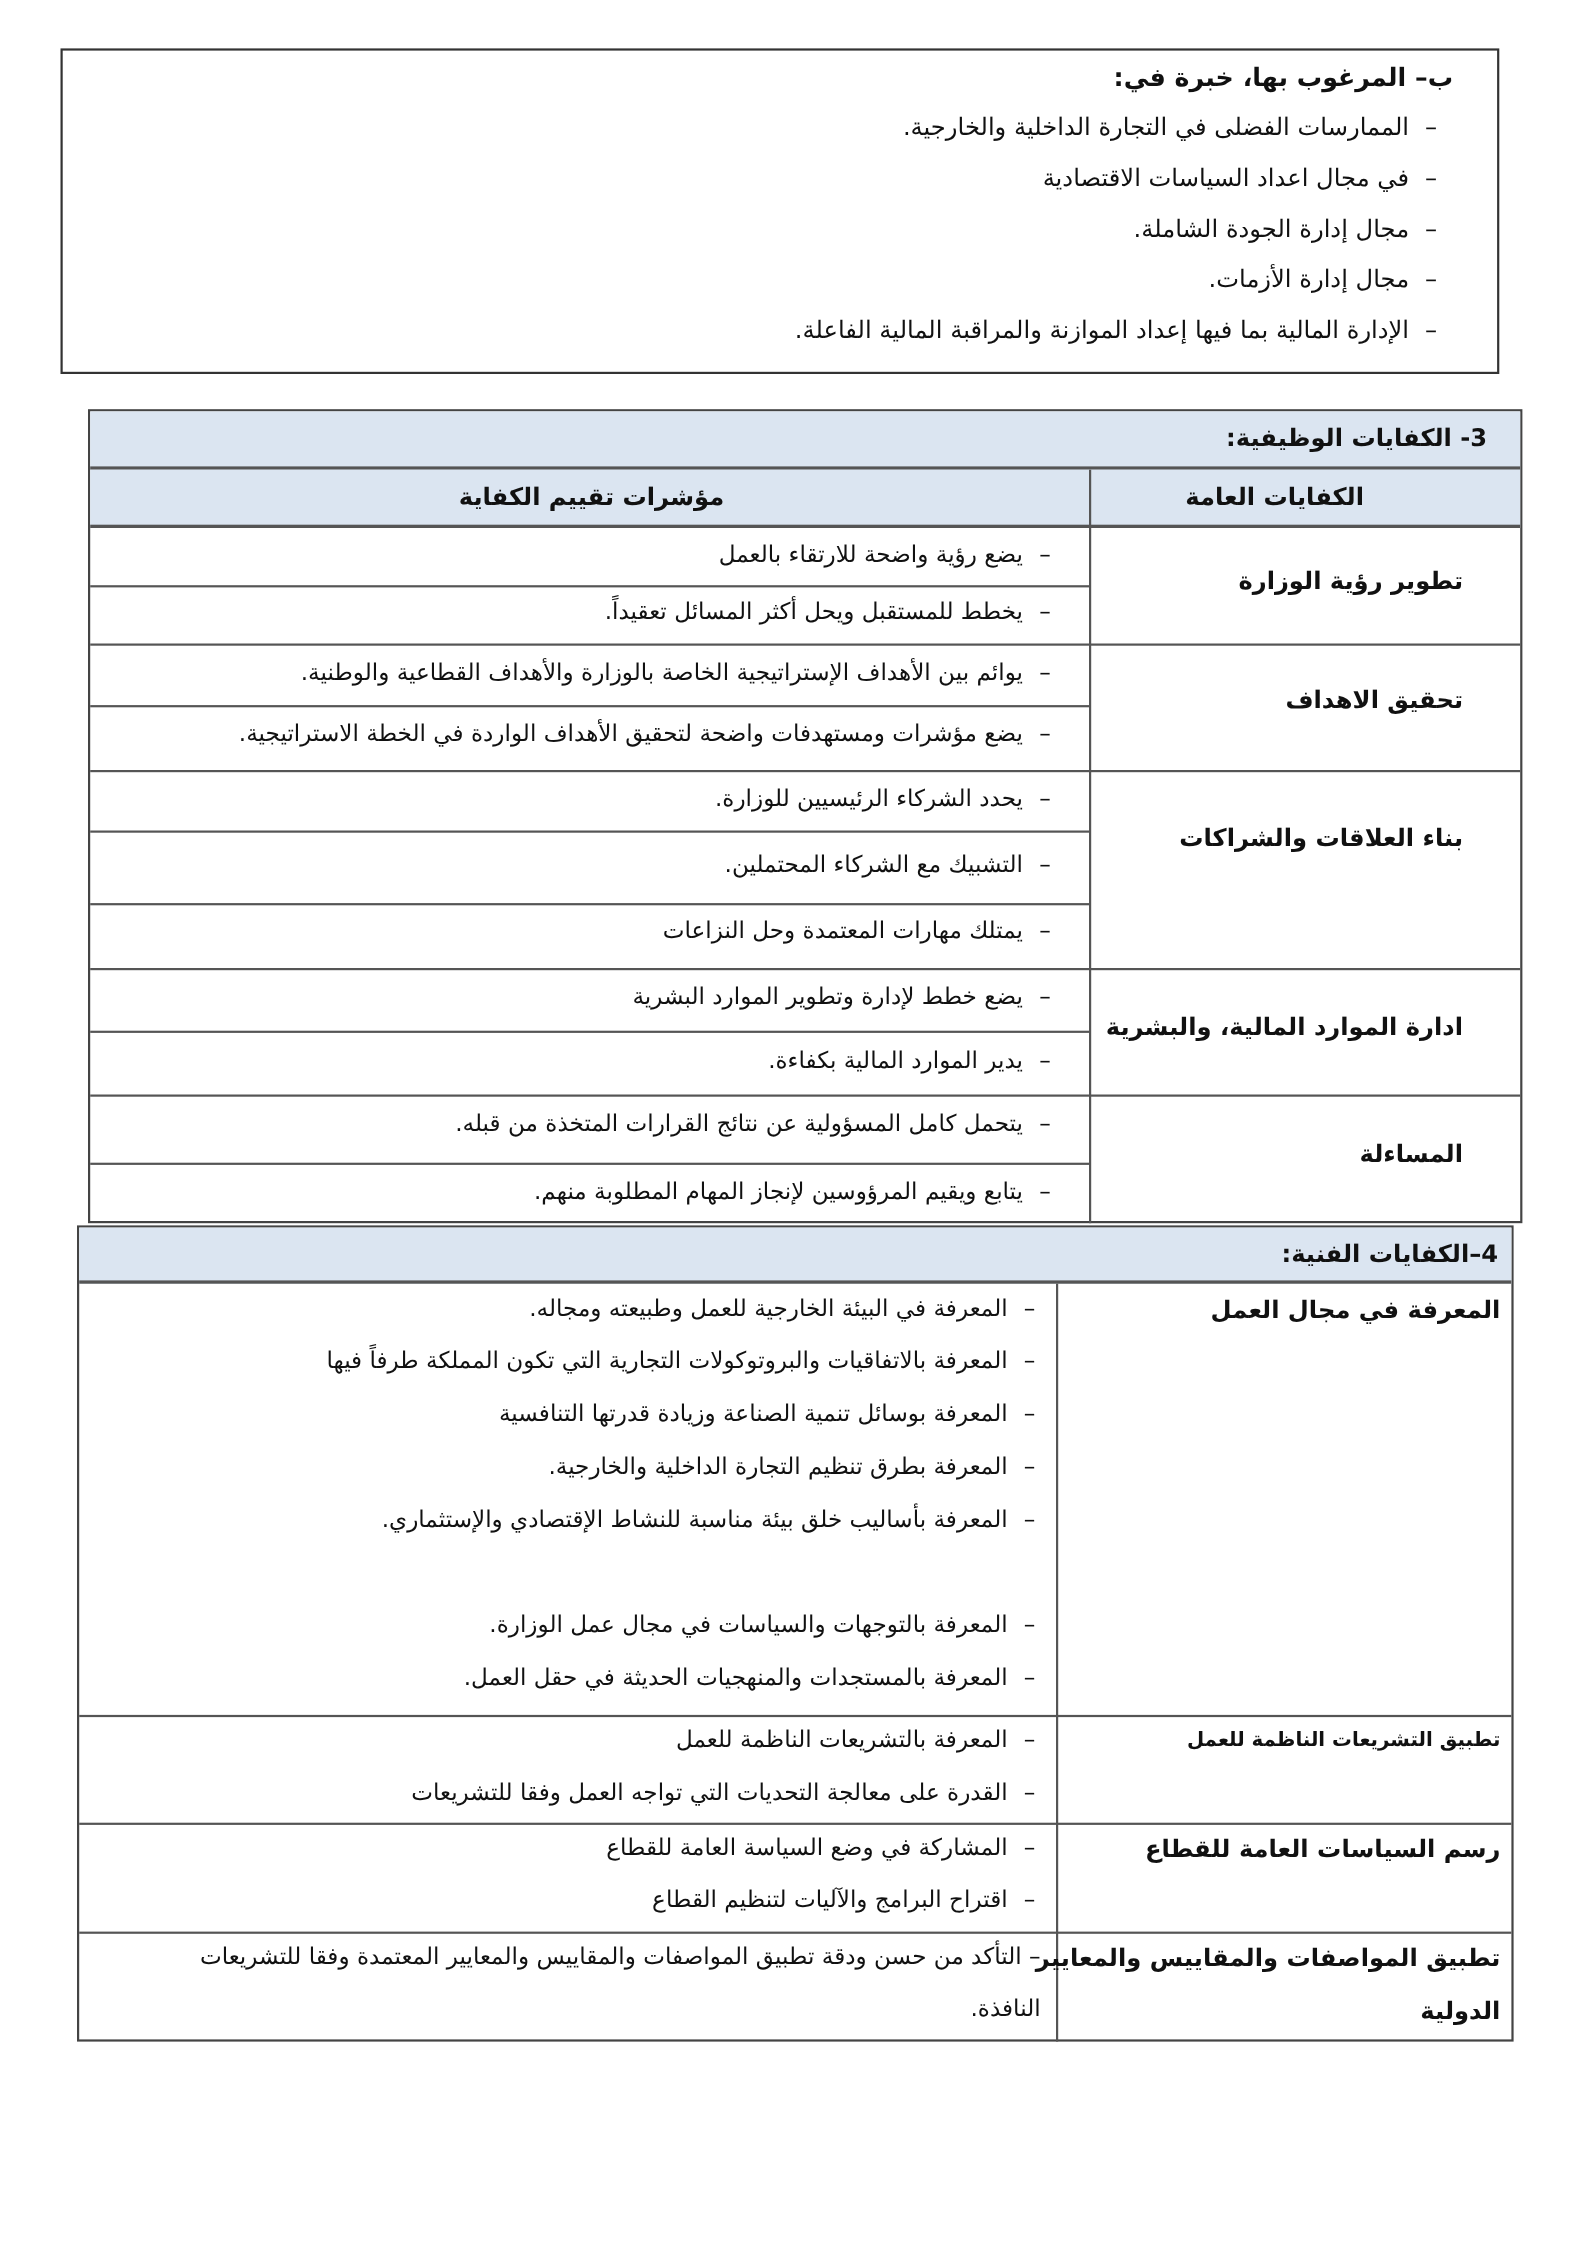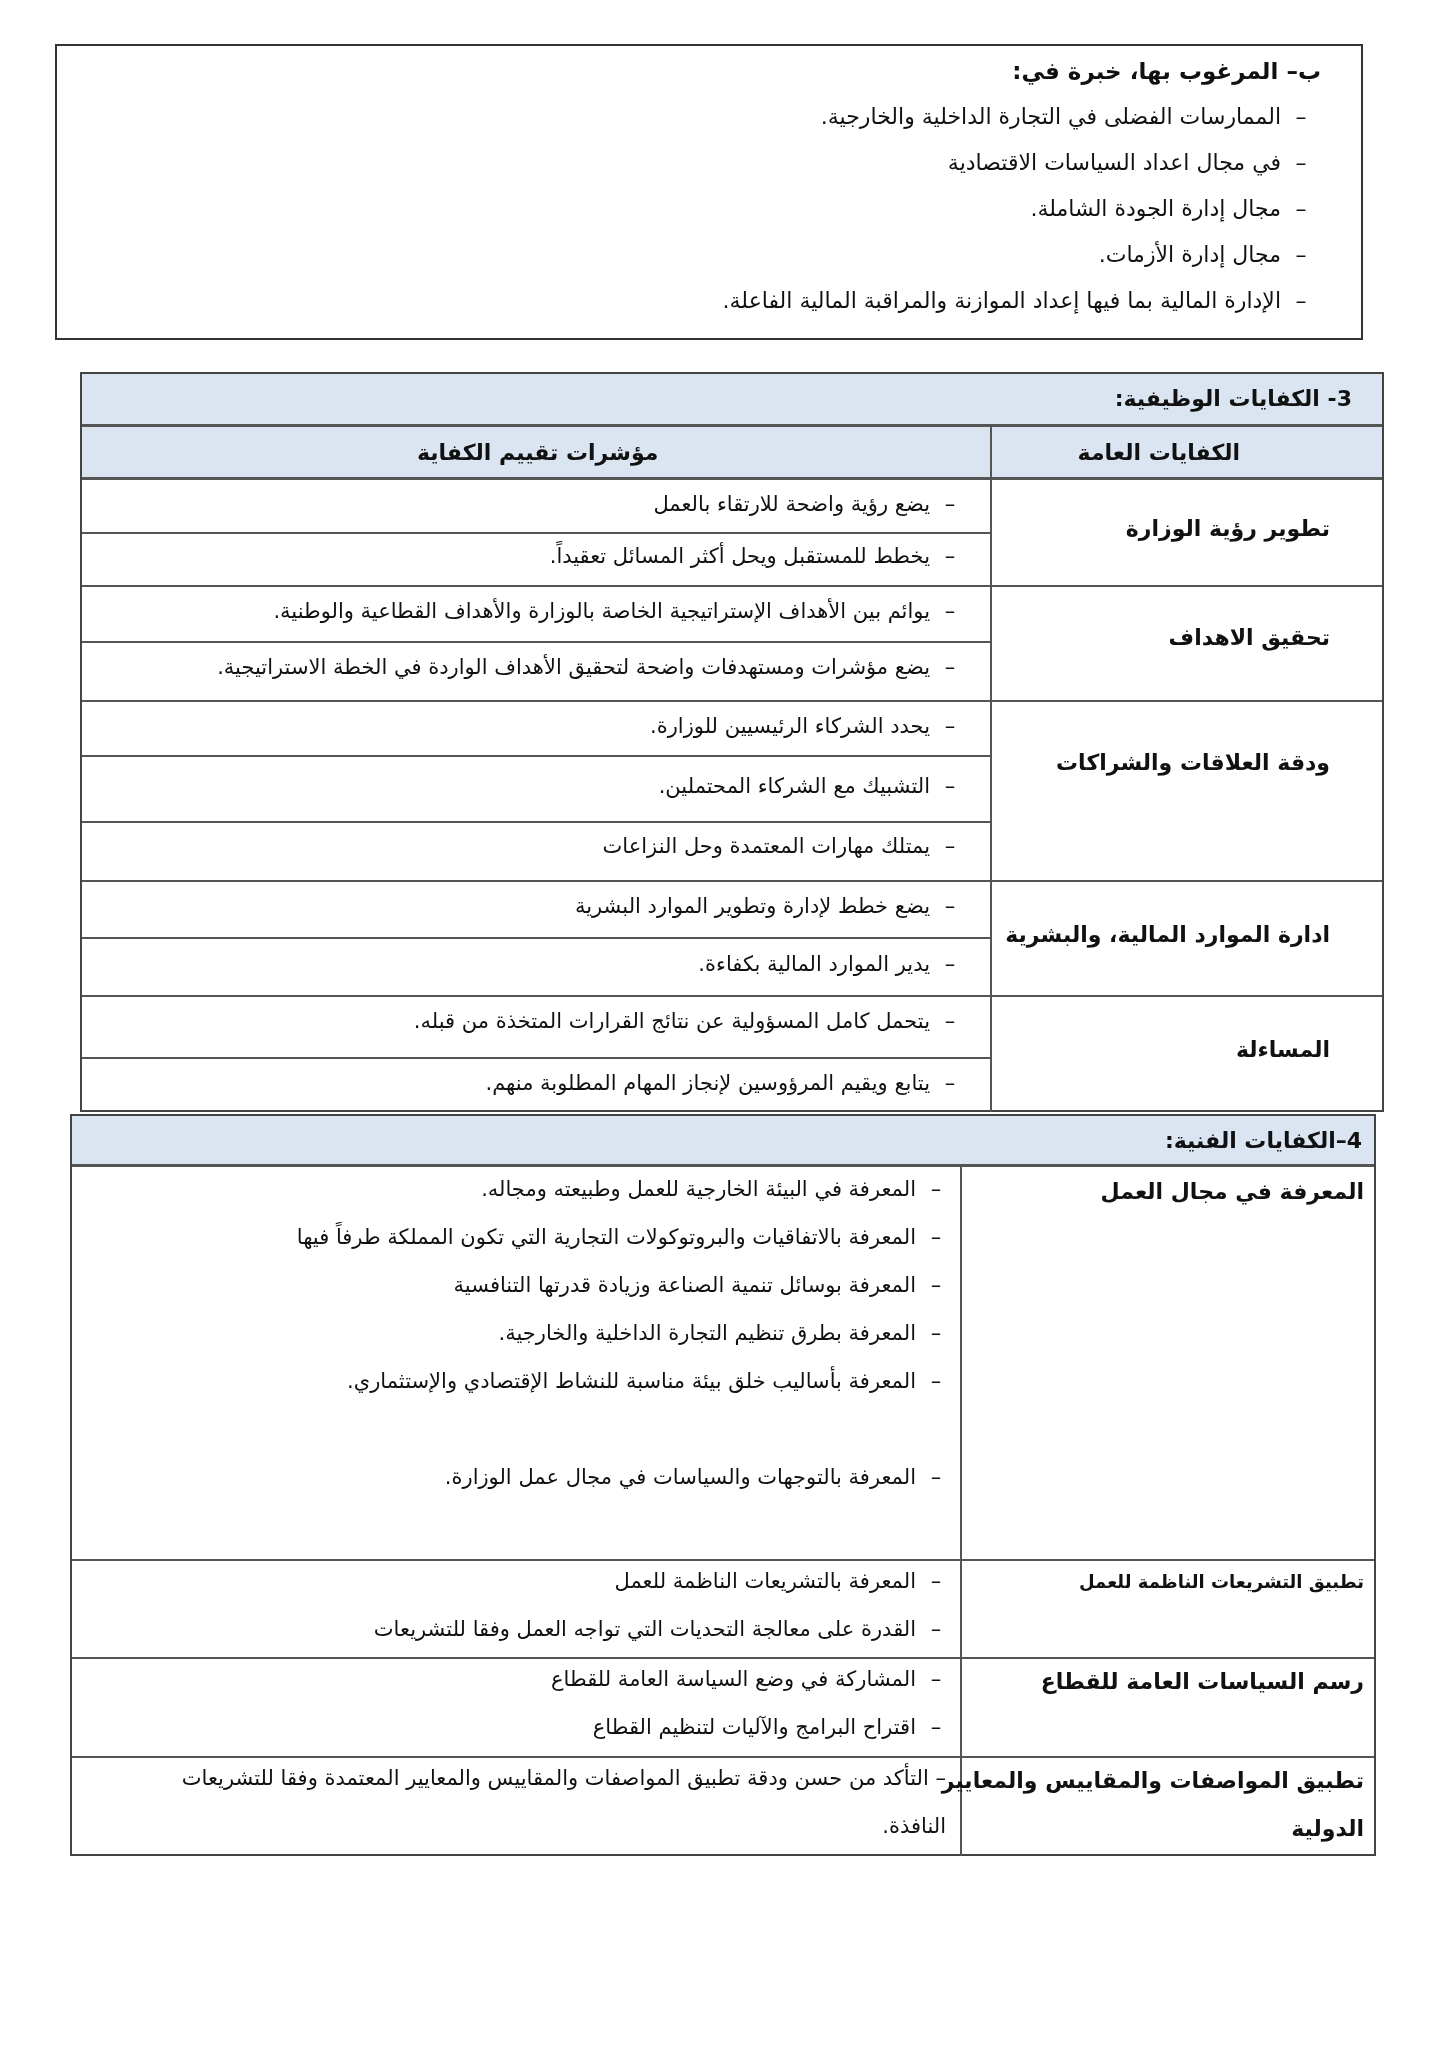--- a/index.html
+++ b/index.html
@@ -58,21 +58,21 @@
 
   <div class="abs" style="left:0;top:211px;width:1300px;height:115px;">
     <div class="txt bold" style="right:52px;top:40px;font-size:22px;">تحقيق الاهداف</div>
     <div class="txt" style="right:412px;top:14px;"><span class="dash">–</span><span>يوائم بين الأهداف الإستراتيجية الخاصة بالوزارة والأهداف القطاعية والوطنية.</span></div>
     <div class="abs cell-line" style="left:0;top:56px;width:908px;"></div>
     <div class="txt" style="right:412px;top:70px;"><span class="dash">–</span><span>يضع مؤشرات ومستهدفات واضحة لتحقيق الأهداف الواردة في الخطة الاستراتيجية.</span></div>
   </div>
   <div class="abs cell-line" style="left:0;top:326px;width:1300px;"></div>
 
   <div class="abs" style="left:0;top:326px;width:1300px;height:180px;">
-    <div class="txt bold" style="right:52px;top:50px;font-size:22px;">ودقة العلاقات والشراكات</div>
+    <div class="txt bold" style="right:52px;top:50px;font-size:22px;">بناء العلاقات والشراكات</div>
     <div class="txt" style="right:412px;top:14px;"><span class="dash">–</span><span>يحدد الشركاء الرئيسيين للوزارة.</span></div>
     <div class="abs cell-line" style="left:0;top:55px;width:908px;"></div>
     <div class="txt" style="right:412px;top:74px;"><span class="dash">–</span><span>التشبيك مع الشركاء المحتملين.</span></div>
     <div class="abs cell-line" style="left:0;top:121px;width:908px;"></div>
     <div class="txt" style="right:412px;top:134px;"><span class="dash">–</span><span>يمتلك مهارات المعتمدة وحل النزاعات</span></div>
   </div>
   <div class="abs cell-line" style="left:0;top:506px;width:1300px;"></div>
 
   <div class="abs" style="left:0;top:506px;width:1300px;height:115px;">
     <div class="txt bold" style="right:52px;top:42px;font-size:22px;">ادارة الموارد المالية، والبشرية</div>
@@ -98,20 +98,21 @@
   <div class="abs vline" style="left:888px;top:51px;height:689px;width:0;"></div>
 
   <div class="abs" style="left:0;top:51px;width:1302px;height:392px;">
     <div class="txt bold" style="right:10px;top:12px;font-size:22px;">المعرفة في مجال العمل</div>
     <div class="txt" style="right:418px;top:10px;"><span class="dash">–</span><span>المعرفة في البيئة الخارجية للعمل وطبيعته ومجاله.</span></div>
     <div class="txt" style="right:418px;top:58px;"><span class="dash">–</span><span>المعرفة بالاتفاقيات والبروتوكولات التجارية التي تكون المملكة طرفاً فيها</span></div>
     <div class="txt" style="right:418px;top:106px;"><span class="dash">–</span><span>المعرفة بوسائل تنمية الصناعة وزيادة قدرتها التنافسية</span></div>
     <div class="txt" style="right:418px;top:154px;"><span class="dash">–</span><span>المعرفة بطرق تنظيم التجارة الداخلية والخارجية.</span></div>
     <div class="txt" style="right:418px;top:202px;"><span class="dash">–</span><span>المعرفة بأساليب خلق بيئة مناسبة للنشاط الإقتصادي والإستثماري.</span></div>
     <div class="txt" style="right:418px;top:298px;"><span class="dash">–</span><span>المعرفة بالتوجهات والسياسات في مجال عمل الوزارة.</span></div>
+    <div class="txt" style="right:418px;top:346px;"><span class="dash">–</span><span>المعرفة بالمستجدات والمنهجيات الحديثة في حقل العمل.</span></div>
   </div>
   <div class="abs cell-line" style="left:0;top:443px;width:1302px;"></div>
 
   <div class="abs" style="left:0;top:443px;width:1302px;height:98px;">
     <div class="txt bold" style="right:10px;top:12px;font-size:18px;">تطبيق التشريعات الناظمة للعمل</div>
     <div class="txt" style="right:418px;top:10px;"><span class="dash">–</span><span>المعرفة بالتشريعات الناظمة للعمل</span></div>
     <div class="txt" style="right:418px;top:58px;"><span class="dash">–</span><span>القدرة على معالجة التحديات التي تواجه العمل وفقا للتشريعات</span></div>
   </div>
   <div class="abs cell-line" style="left:0;top:541px;width:1302px;"></div>
 

